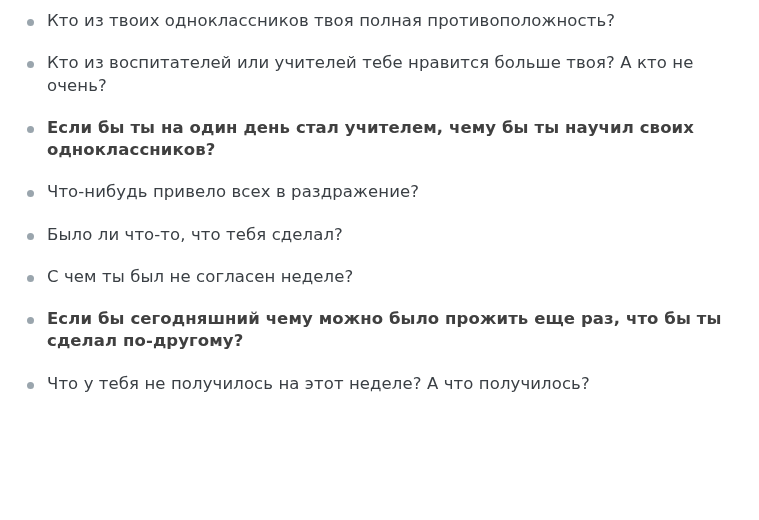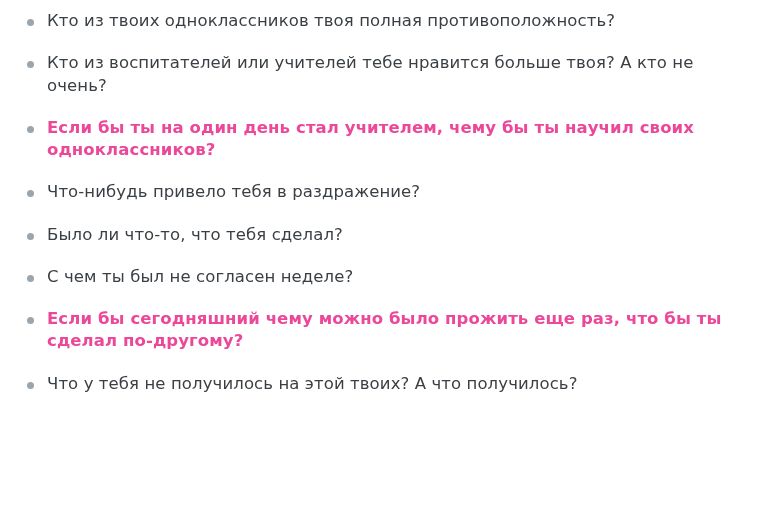--- a/index.html
+++ b/index.html
@@ -44,21 +44,21 @@
   }
   .q-text {
     flex: 1 1 auto;
     font-size: 16.5px;
     line-height: 1.35;
     color: #3a3f44;
     letter-spacing: 0.1px;
   }
   .q-item.bold .q-text {
     font-weight: bold;
-    color: #ec4899;
+    color: #404040;
   }
 </style>
 </head>
 <body>
 
 <div class="page">
   <ul class="q-list">
 
     <li class="q-item">
       <span class="bullet"></span>
@@ -70,38 +70,38 @@
       <span class="q-text">Кто из воспитателей или учителей тебе нравится больше твоя? А кто не очень?</span>
     </li>
 
     <li class="q-item bold">
       <span class="bullet"></span>
       <span class="q-text">Если бы ты на один день стал учителем, чему бы ты научил своих одноклассников?</span>
     </li>
 
     <li class="q-item">
       <span class="bullet"></span>
-      <span class="q-text">Что-нибудь привело тебя в раздражение?</span>
+      <span class="q-text">Что-нибудь привело всех в раздражение?</span>
     </li>
 
 
     <li class="q-item">
       <span class="bullet"></span>
       <span class="q-text">Было ли что-то, что тебя сделал?</span>
     </li>
 
     <li class="q-item">
       <span class="bullet"></span>
       <span class="q-text">С чем ты был не согласен неделе?</span>
     </li>
 
     <li class="q-item bold">
       <span class="bullet"></span>
       <span class="q-text">Если бы сегодняшний чему можно было прожить еще раз, что бы ты сделал по-другому?</span>
     </li>
 
     <li class="q-item">
       <span class="bullet"></span>
-      <span class="q-text">Что у тебя не получилось на этой твоих? А что получилось?</span>
+      <span class="q-text">Что у тебя не получилось на этот неделе? А что получилось?</span>
     </li>
 
   </ul>
 </div>
 
 </body></html>

